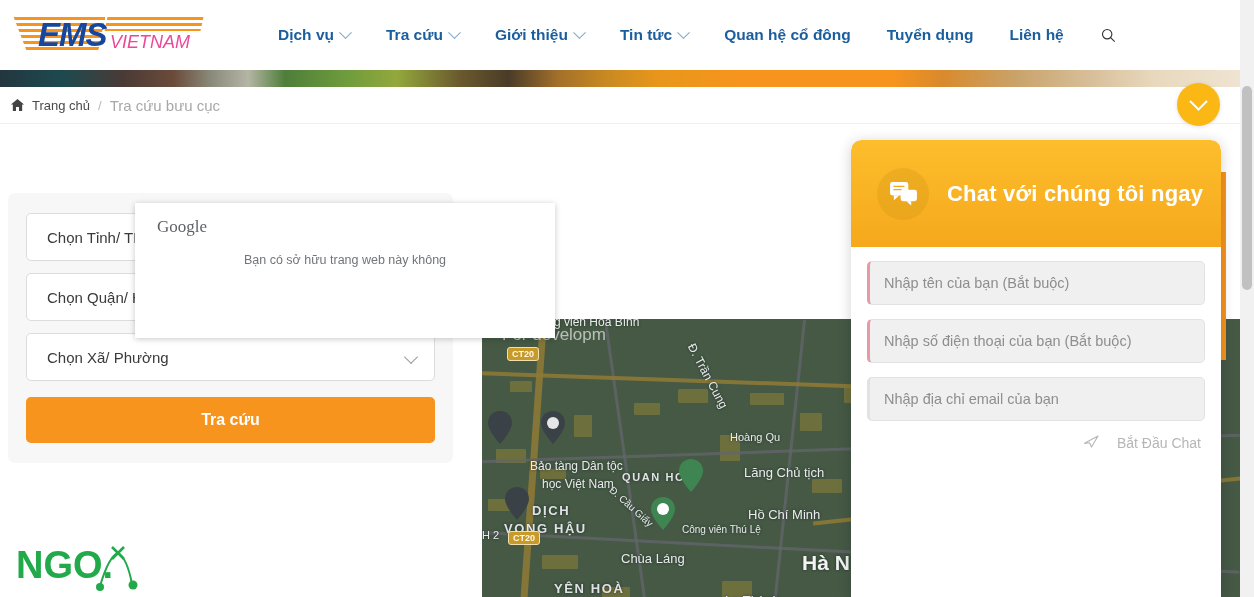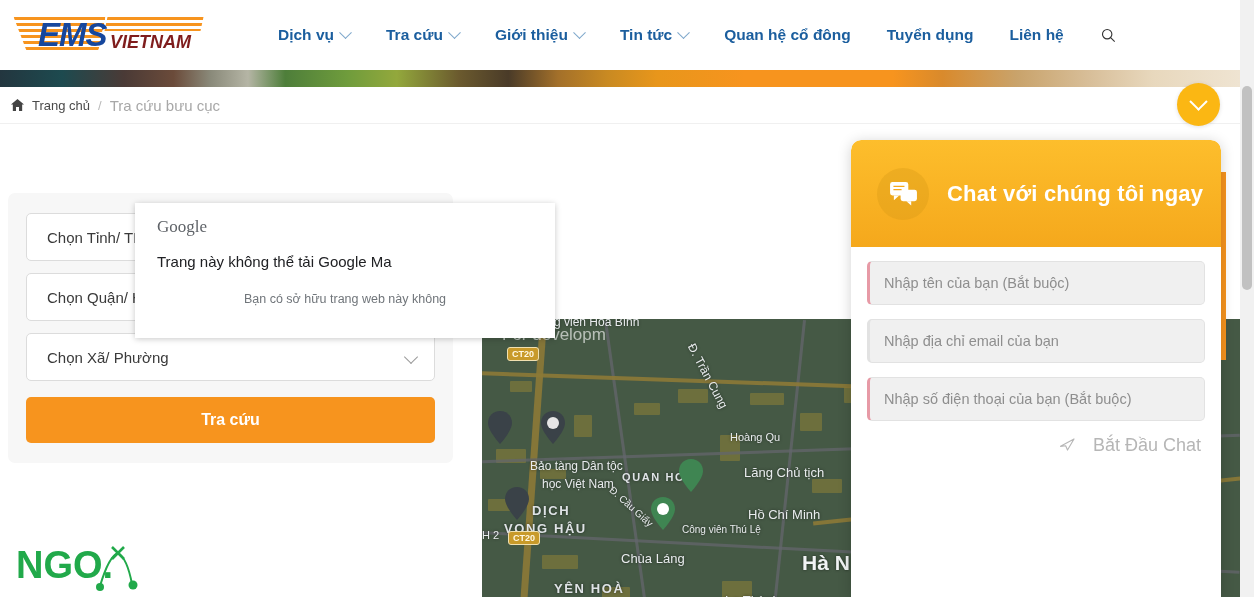--- a/index.html
+++ b/index.html
@@ -69,23 +69,23 @@
     font-weight: bold;
     font-style: italic;
     color: #16479D;
     letter-spacing: -1px;
     font-family: "Liberation Sans", sans-serif;
   }
   .logo-vn {
     position: absolute;
     left: 100px; top: 20px;
     font-size: 18px;
-    font-weight: bold;
+    font-weight: normal;
     font-style: italic;
-    color: #7f1d1d;
+    color: #ec4899;
     letter-spacing: 0px;
   }
 
   .main-nav {
     display: flex;
     align-items: center;
     margin-left: 60px;
     gap: 0px;
   }
   .nav-item {
@@ -426,21 +426,21 @@
     resize: none;
     margin-bottom: 10px;
   }
   .chat-footer {
     display: flex;
     justify-content: flex-end;
     align-items: center;
     gap: 18px;
     padding-right: 4px;
     color: #b6b6b6;
-    font-size: 18px;
+    font-size: 14px;
     cursor: pointer;
   }
 
   
   .scroll-btn {
     position: absolute;
     right: 34px; top: 83px;
     width: 43px; height: 43px;
     border-radius: 50%;
     background: #FBB713;
@@ -676,21 +676,20 @@
           <path d="M13 0 C6 0 1 5 1 12 C1 20 13 33 13 33 C13 33 25 20 25 12 C25 5 20 0 13 0 Z" fill="#3a4248"></path>
         </svg>
 
       <svg class="map-pin" style="left:706px;top:256px;">
           <path d="M13 0 C6 0 1 5 1 12 C1 20 13 33 13 33 C13 33 25 20 25 12 C25 5 20 0 13 0 Z" fill="#3a4248"></path>
         </svg>
     </div>
 
     <div class="gm-error" style="left:135px;top:79px;">
       <div class="gm-brand">Google</div>
-      <div class="gm-msg">Trang này không thể tải Google Ma</div>
       <div class="gm-sub">Bạn có sở hữu trang web này không</div>
     </div>
 
   </div>
 
   <div class="chat-tab"></div>
 
   <div class="chat-widget">
     <div class="chat-header">
       <div class="chat-avatar">
@@ -703,25 +702,25 @@
           <line x1="3.5" y1="8" x2="12" y2="8" stroke="#F5A81C" stroke-width="1.2"></line>
         </svg>
       </div>
       <div class="chat-title">Chat với chúng tôi ngay</div>
     </div>
 
     <div class="chat-body">
       <div class="chat-field required">
         <span>Nhập tên của bạn (Bắt buộc)</span>
       </div>
+      <div class="chat-field required">
+        <span>Nhập số điện thoại của bạn (Bắt buộc)</span>
+      </div>
       <div class="chat-field">
         <span>Nhập địa chỉ email của bạn</span>
-      </div>
-      <div class="chat-field required">
-        <span>Nhập số điện thoại của bạn (Bắt buộc)</span>
       </div>
       <div class="chat-footer">
         <span>
           <svg width="15" height="13" viewBox="0 0 16 14">
             <path d="M0.5 9 L15 1 L8 13 L6 8.4 Z" fill="none" stroke="#b6b6b6" stroke-width="1.2" stroke-linejoin="round"></path>
           </svg>
         </span>
         <span>Bắt Đầu Chat</span>
       </div>
     </div>

